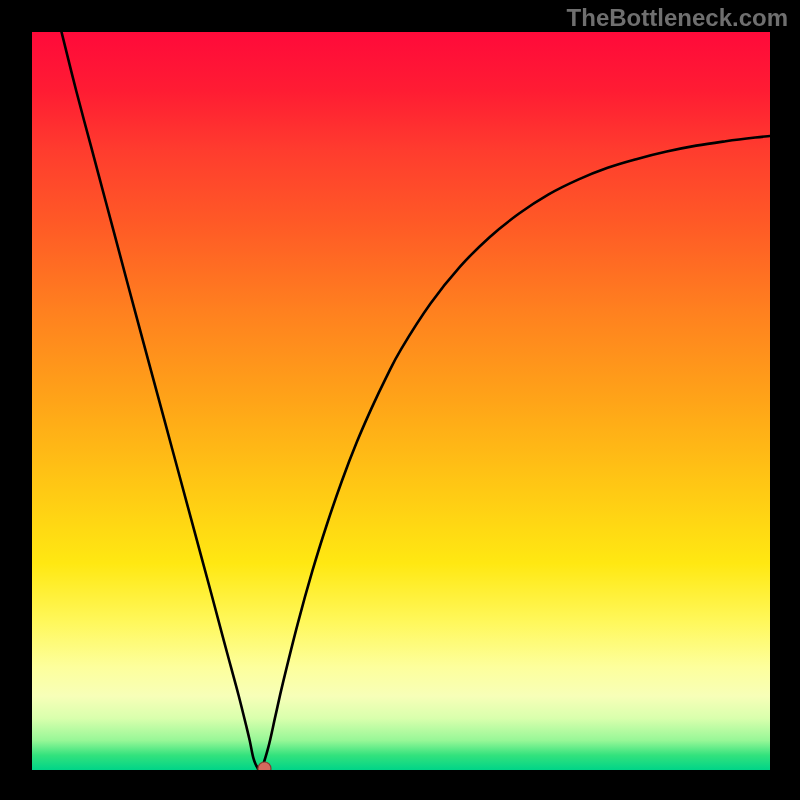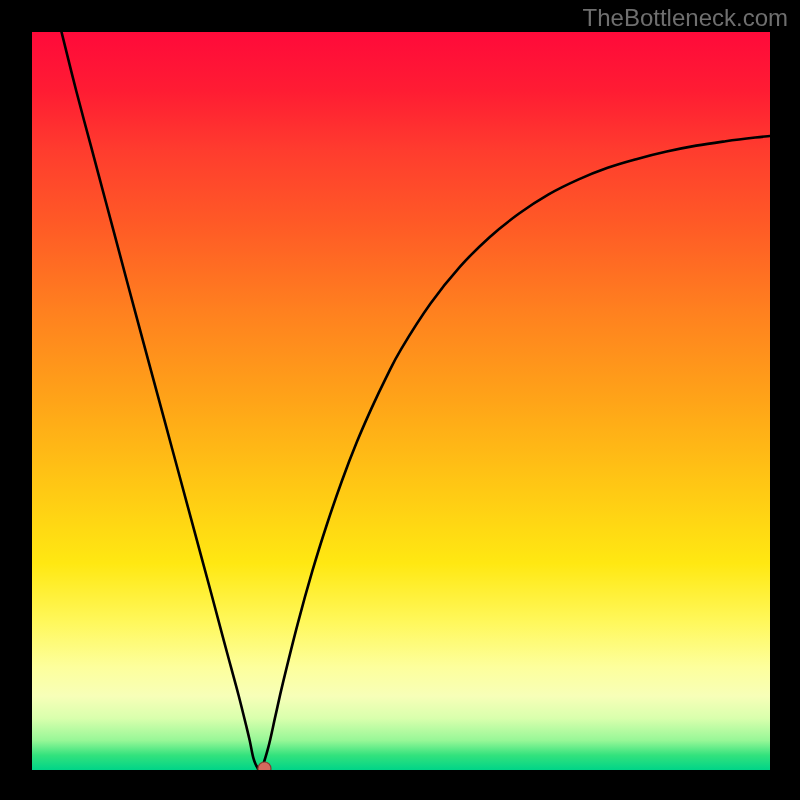--- a/index.html
+++ b/index.html
@@ -46,21 +46,21 @@
     width: 100%;
     height: 100%;
     display: block;
   }
   .attribution {
     position: absolute;
     top: 4px;
     right: 12px;
     color: #6f6f6f;
     font-size: 24px;
-    font-weight: 400;
+    font-weight: 700;
     letter-spacing: 0px;
     user-select: none;
   }
 </style>
 </head>
 <body>
 
 <div class="stage">
   <div class="attribution">TheBottleneck.com</div>
 

